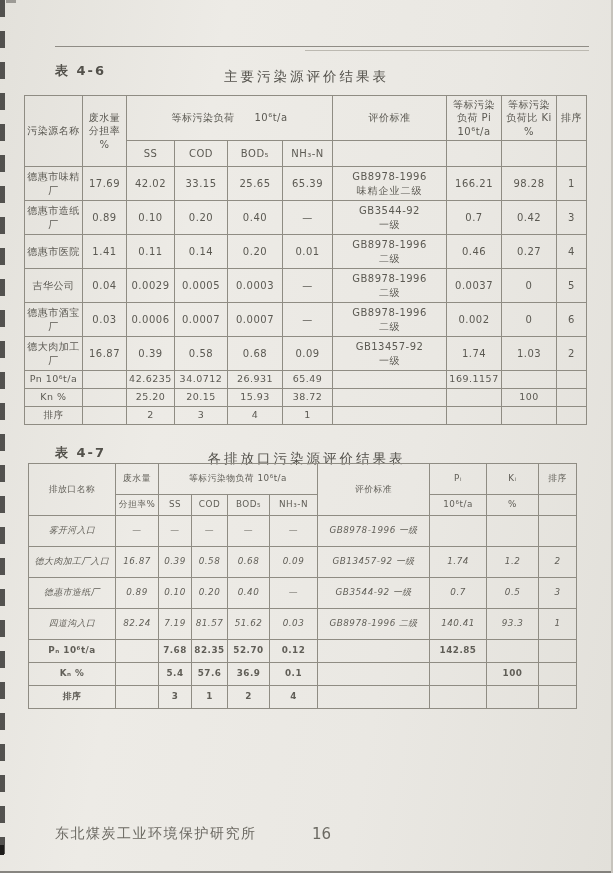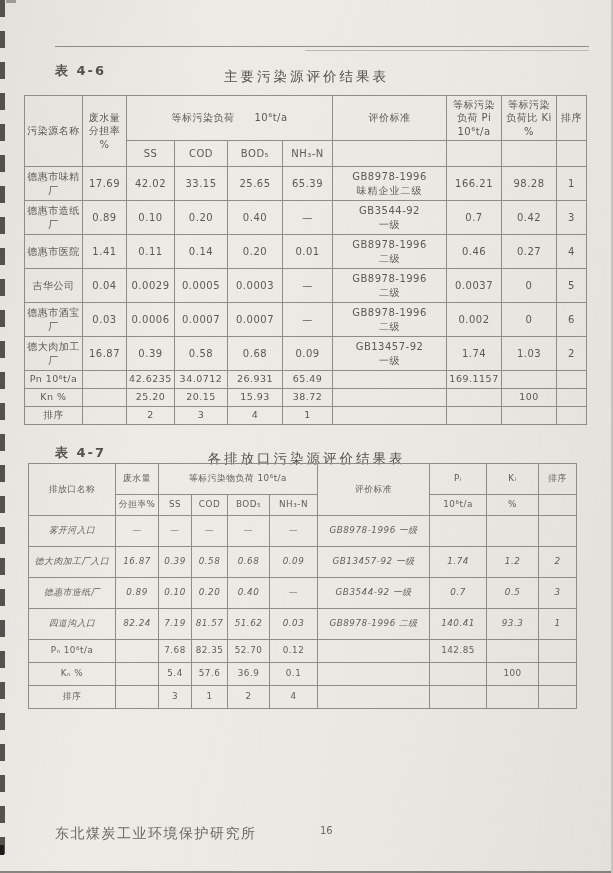--- a/index.html
+++ b/index.html
@@ -46,37 +46,37 @@
   .t46 tr.hB{height:26px;}
   .t46 tr.data{height:34px;}
   .t46 tr.sum{height:18px;}
   .t46 tr.sum td{font-size:9.5px;}
 
   .t47{top:463px;left:28px;width:548px;}
   .t47 td{font-size:8.8px;color:#605e57;}
   .t47 tr.hA{height:31px;}
   .t47 tr.hB{height:21px;margin-top:44px;}
   .t47 tr.data{height:31px;font-style:italic;}
-  .t47 tr.sum{height:23px;}
+  .t47 tr.sum{height:23px;font-weight:bold;}
 
   .al{text-align:left;padding-left:5px;}
   .name{text-align:left;padding-left:5px;letter-spacing:2px;}
   .lbl{text-align:left;padding-left:5px;letter-spacing:0;}
   .std{font-size:9.5px;letter-spacing:0;}
   .std .l2{font-size:10px;letter-spacing:1px;text-align:center;}
   .t47 .std{font-size:8.8px;}
   .gap{margin-left:20px;}
 
   .body-text{
     position:absolute;top:706px;left:30px;width:556px;margin:0;
     font-size:11.5px;line-height:19.5px;text-align:justify;text-indent:2em;
     color:#4f4d47;letter-spacing:.2px;
   }
   .footer-org{position:absolute;top:825px;left:55px;font-size:14px;letter-spacing:1.5px;color:#6b6962;}
-  .footer-page{position:absolute;top:825px;left:320px;font-size:10px;color:#6b6962;}
+  .footer-page{position:absolute;top:825px;left:312px;font-size:15px;color:#6b6962;}
 </style>
 </head>
 <body>
 
 <div class="page">
   <div class="binding-edge"></div>
   <div class="edge-bottom"></div>
   <div class="edge-mark-bl"></div>
   <div class="edge-right"></div>
   <div class="corner-tl"></div>

